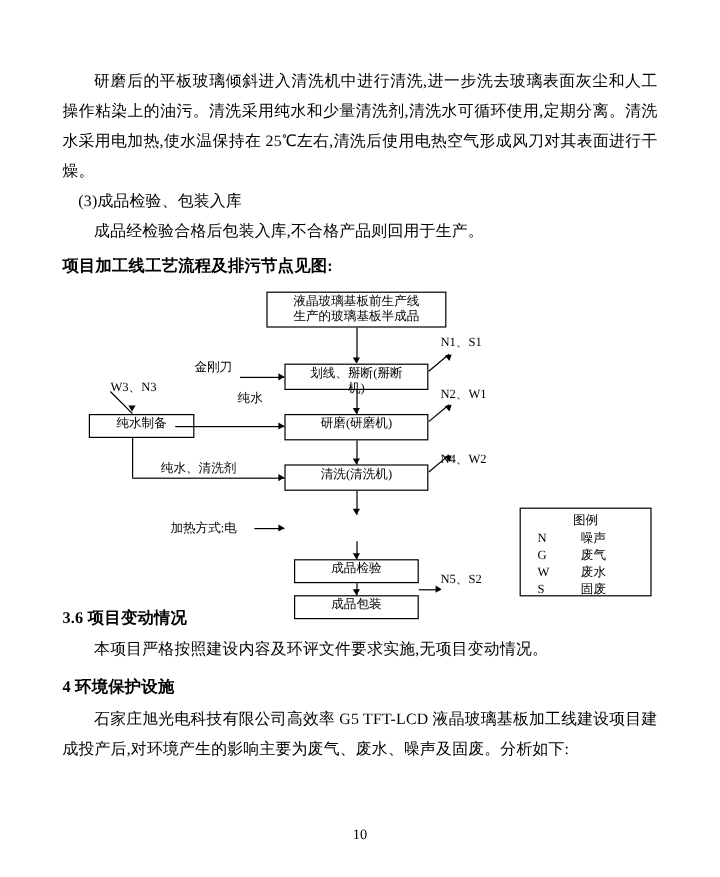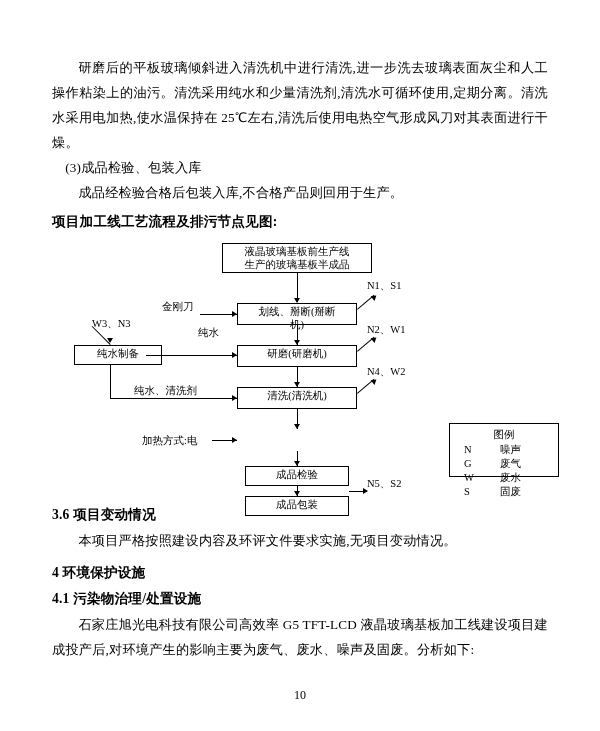--- a/index.html
+++ b/index.html
@@ -212,27 +212,27 @@
     <div class="diag" style="left:305px; top:68px; width:22px; transform: rotate(-40deg);"></div>
     <div class="arrow-r" style="left:320px; top:53px; transform: rotate(-40deg);"></div>
     <div class="lbl" style="left:315px; top:38px;">N1、S1</div>
 
     <div class="diag" style="left:305px; top:110px; width:22px; transform: rotate(-40deg);"></div>
     <div class="arrow-r" style="left:320px; top:95px; transform: rotate(-40deg);"></div>
     <div class="lbl" style="left:315px; top:82px;">N2、W1</div>
 
     <div class="diag" style="left:305px; top:152px; width:22px; transform: rotate(-40deg);"></div>
     <div class="arrow-r" style="left:320px; top:137px; transform: rotate(-40deg);"></div>
-    <div class="lbl" style="left:315px; top:124px;font-family:Liberation Serif, serif;">N4、W2</div>
+    <div class="lbl" style="left:315px; top:136px;font-family:Liberation Serif, serif;">N4、W2</div>
 
     <div class="ln hline" style="left:297px; top:250px; width:18px;"></div>
     <div class="arrow-r" style="left:311px; top:247px;"></div>
     <div class="lbl" style="left:315px; top:236px;">N5、S2</div>
 
-    <div class="legend" style="left:397px; top:182px; width:110px; height:54px;">
+    <div class="legend" style="left:381px; top:182px; width:110px; height:74px;">
       <div class="legend-title">图例</div>
       <div class="legend-row">
         <span class="legend-key">N</span>
         <span class="legend-val">噪声</span>
       </div>
       <div class="legend-row">
         <span class="legend-key">G</span>
         <span class="legend-val">废气</span>
       </div>
       <div class="legend-row">
@@ -246,18 +246,17 @@
     </div>
 
   </div>
 
   <div class="spacer-md"></div>
 
   <h3 class="heading">3.6 项目变动情况</h3>
   <p class="para indent2">本项目严格按照建设内容及环评文件要求实施,无项目变动情况。</p>
 
   <h3 class="heading heading-sp">4 环境保护设施</h3>
-  <h3 class="heading">4.1 污染物治理/处置设施</h3>
   <p class="para indent2">石家庄旭光电科技有限公司高效率 G5 TFT-LCD 液晶玻璃基板加工线建设项目建成投产后,对环境产生的影响主要为废气、废水、噪声及固废。分析如下:</p>
 
 
   <div class="pagenum">10</div>
 </div>
 
 </body></html>

